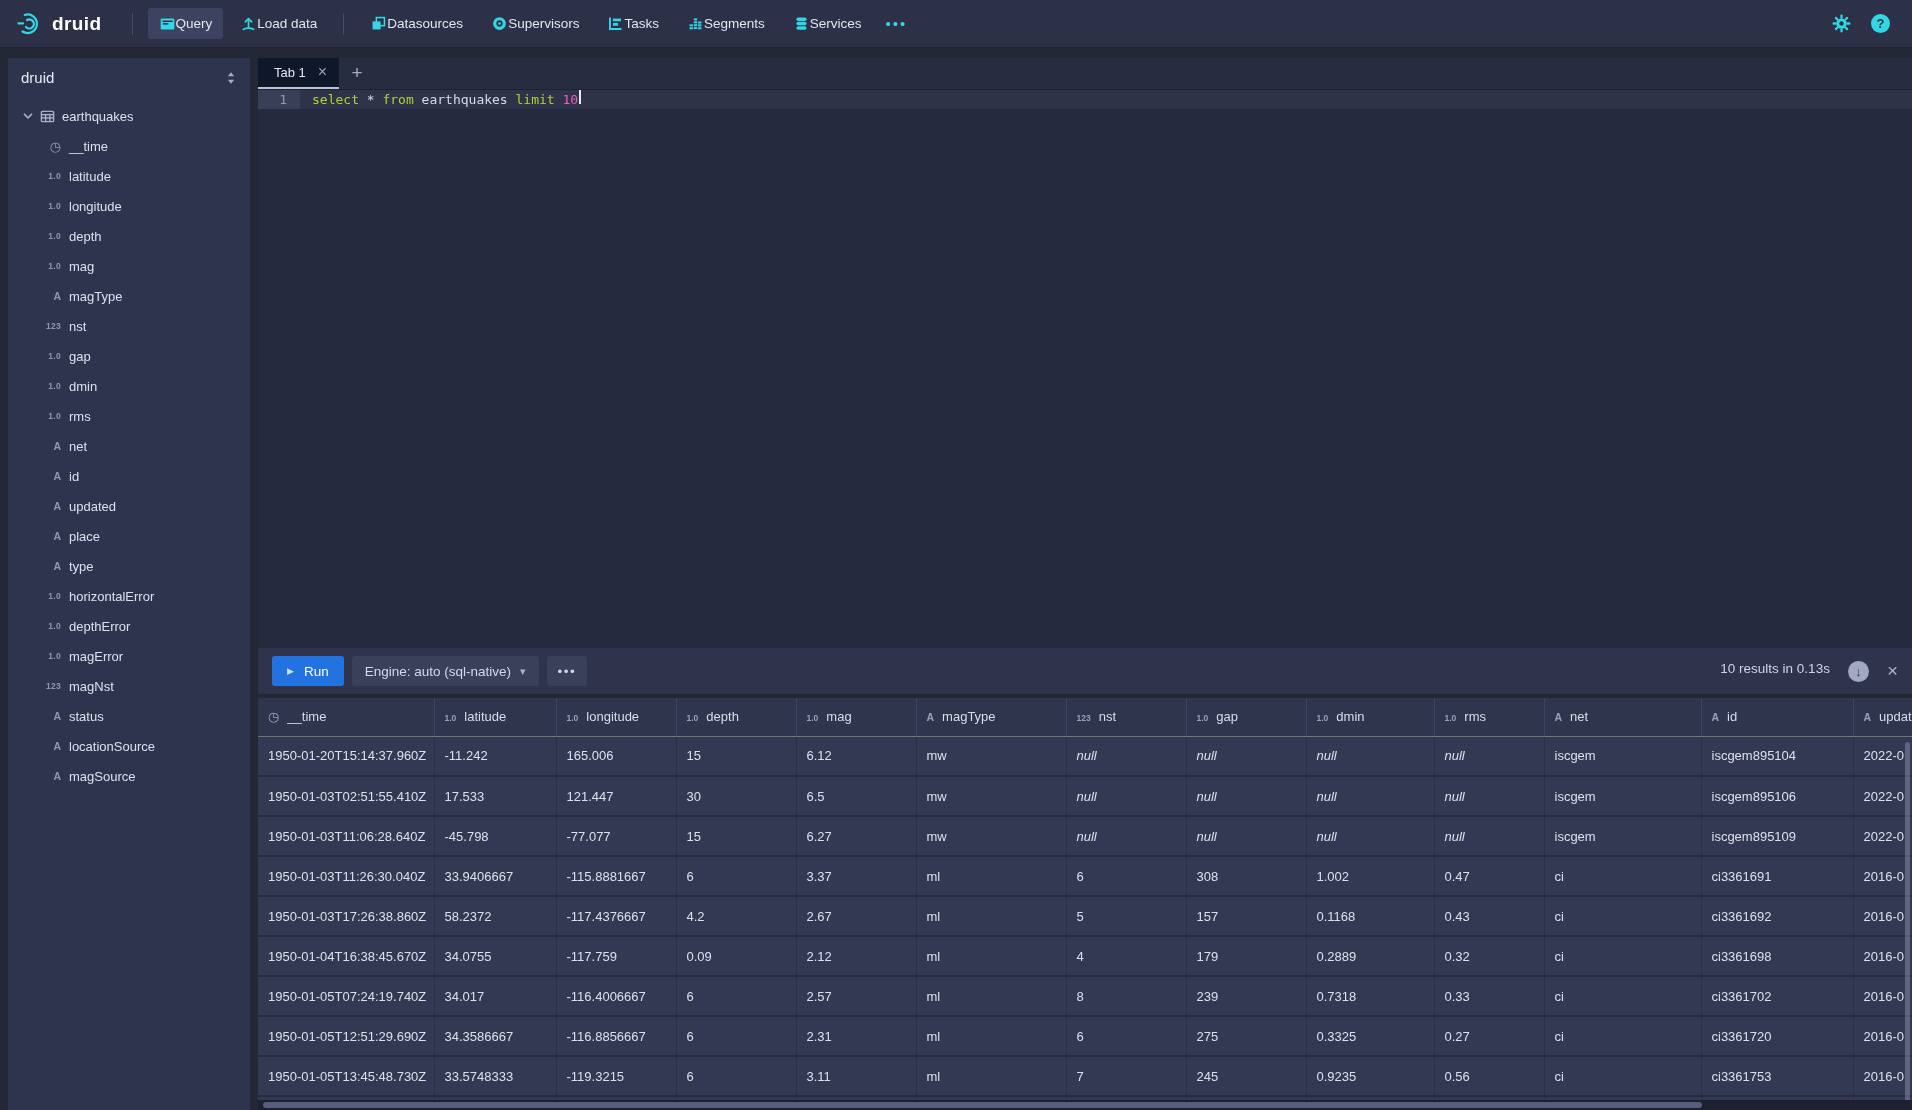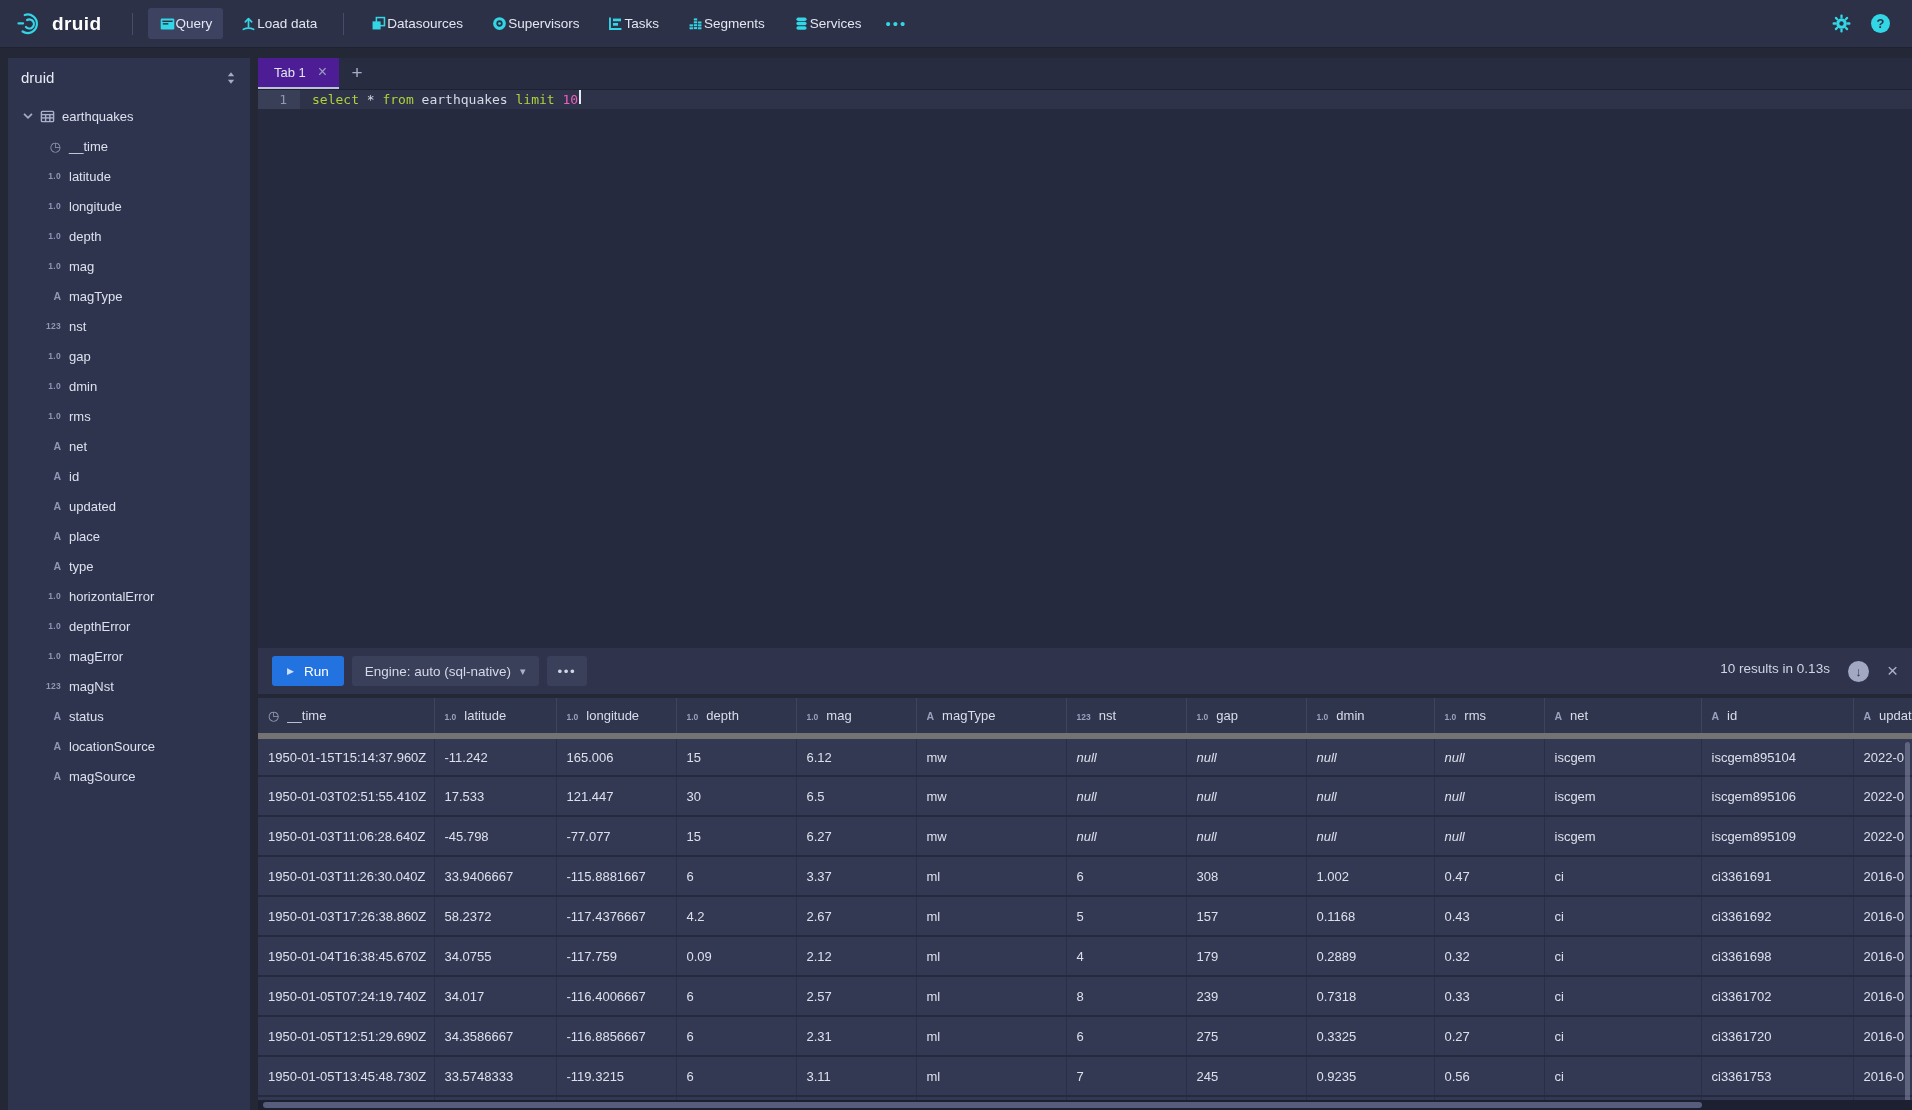--- a/index.html
+++ b/index.html
@@ -62,21 +62,21 @@
   .type-icon.texticon{font-size:8.5px; letter-spacing:.3px;}
   .type-icon.lettericon{font-size:10.5px;}
   .type-icon.glyph{font-size:13px; font-weight:400;}
   .tree-leaf{padding-left:32px;}
   .tree-label{color:#dce0ee; font-size:13px; white-space:nowrap;}
   .table-icon{margin-right:7px; flex:none;}
 
   
   .tabbar{height:32px; background:#272c40; display:flex; align-items:flex-end; border-bottom:1px solid #1d2130;}
   .tab{
-    height:32px; background:#4c1d95; display:flex; align-items:center; gap:12px;
+    height:32px; background:#0f172a; display:flex; align-items:center; gap:12px;
     padding:0 12px 0 16px; border-bottom:2px solid #bcc2d6; cursor:pointer;
   }
   .tab-label{color:#e2e5f0;}
   .tab-close{color:#9ba1bd; font-size:16px; line-height:1; cursor:pointer;}
   .tab-add{
     width:36px; height:32px; display:flex; align-items:center; justify-content:center;
     color:#a7adc6; font-size:19px; cursor:pointer;
   }
 
   
@@ -119,21 +119,21 @@
     width:21px; height:21px; border-radius:50%; background:#a2a8c2; color:#2f344c;
     display:flex; align-items:center; justify-content:center; font-size:13px; font-weight:700; cursor:pointer;
   }
   .res-close{color:#aab0c8; font-size:19px; cursor:pointer; line-height:1;}
 
   
   .results-panel{flex:1; margin-top:4px; position:relative; overflow:hidden; background:#232736;}
   table.results{border-collapse:collapse; table-layout:fixed; width:1765px;}
   .results th{
     height:38px; background:#30354e; color:#d9ddeb; font-weight:400; text-align:left;
-    padding:0 0 0 10px; border-right:1px solid #3e4460; border-bottom:6px solid #737373;
+    padding:0 0 0 10px; border-right:1px solid #3e4460; border-bottom:1px solid #737373;
     white-space:nowrap; overflow:hidden; cursor:pointer; font-size:13px;
   }
   .results td{
     height:40px; background:#333853; color:#dde0ec; padding:0 0 0 10px;
     border-right:1px solid #2a2e46; border-bottom:2px solid #262a3f;
     white-space:nowrap; overflow:hidden; cursor:pointer; font-size:13px;
   }
   .results td.null-val{font-style:italic;margin-top:21px;}
   .th-icon{margin-right:8px; color:#9aa0bc; font-weight:700; display:inline-block;}
   .th-icon.texticon{font-size:8.5px;}
@@ -477,21 +477,21 @@
               <th><span class="th-icon texticon">1.0</span><span>gap</span></th>
               <th><span class="th-icon texticon">1.0</span><span>dmin</span></th>
               <th><span class="th-icon texticon">1.0</span><span>rms</span></th>
               <th><span class="th-icon lettericon">A</span><span>net</span></th>
               <th><span class="th-icon lettericon">A</span><span>id</span></th>
               <th><span class="th-icon lettericon">A</span><span>updated</span></th>
             </tr>
           </thead>
         <tbody>
             <tr>
-              <td>1950-01-15T15:14:37.960Z</td>
+              <td>1950-01-20T15:14:37.960Z</td>
               <td>-11.242</td>
               <td>165.006</td>
               <td>15</td>
               <td>6.12</td>
               <td>mw</td>
               <td class="null-val">null</td>
               <td class="null-val">null</td>
               <td class="null-val">null</td>
               <td class="null-val">null</td>
               <td>iscgem</td>

